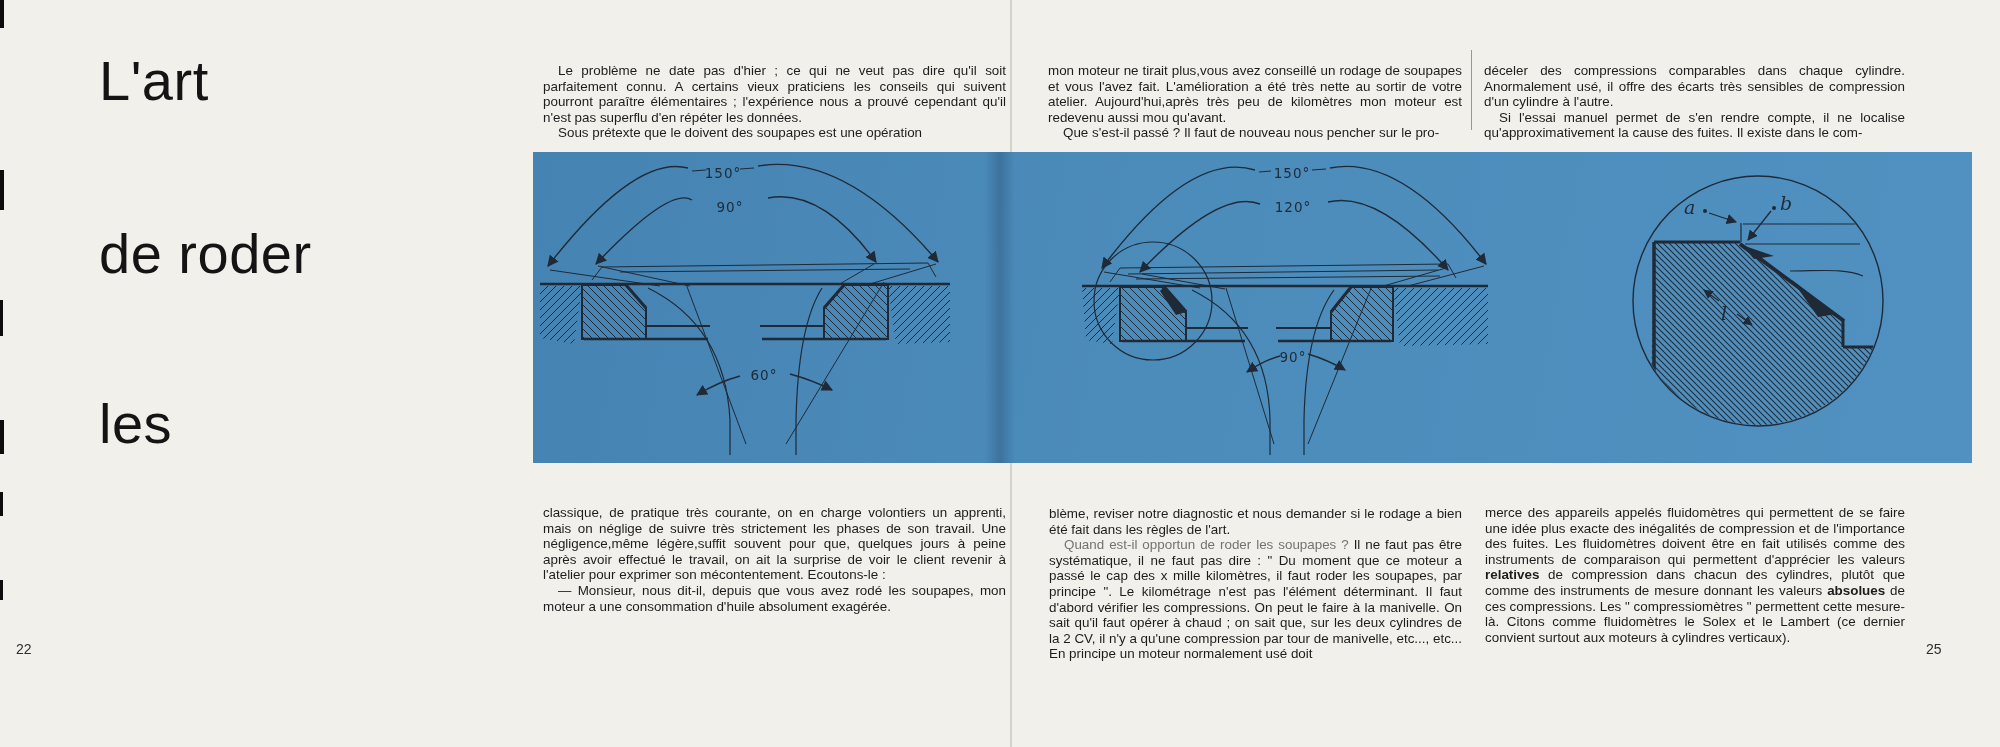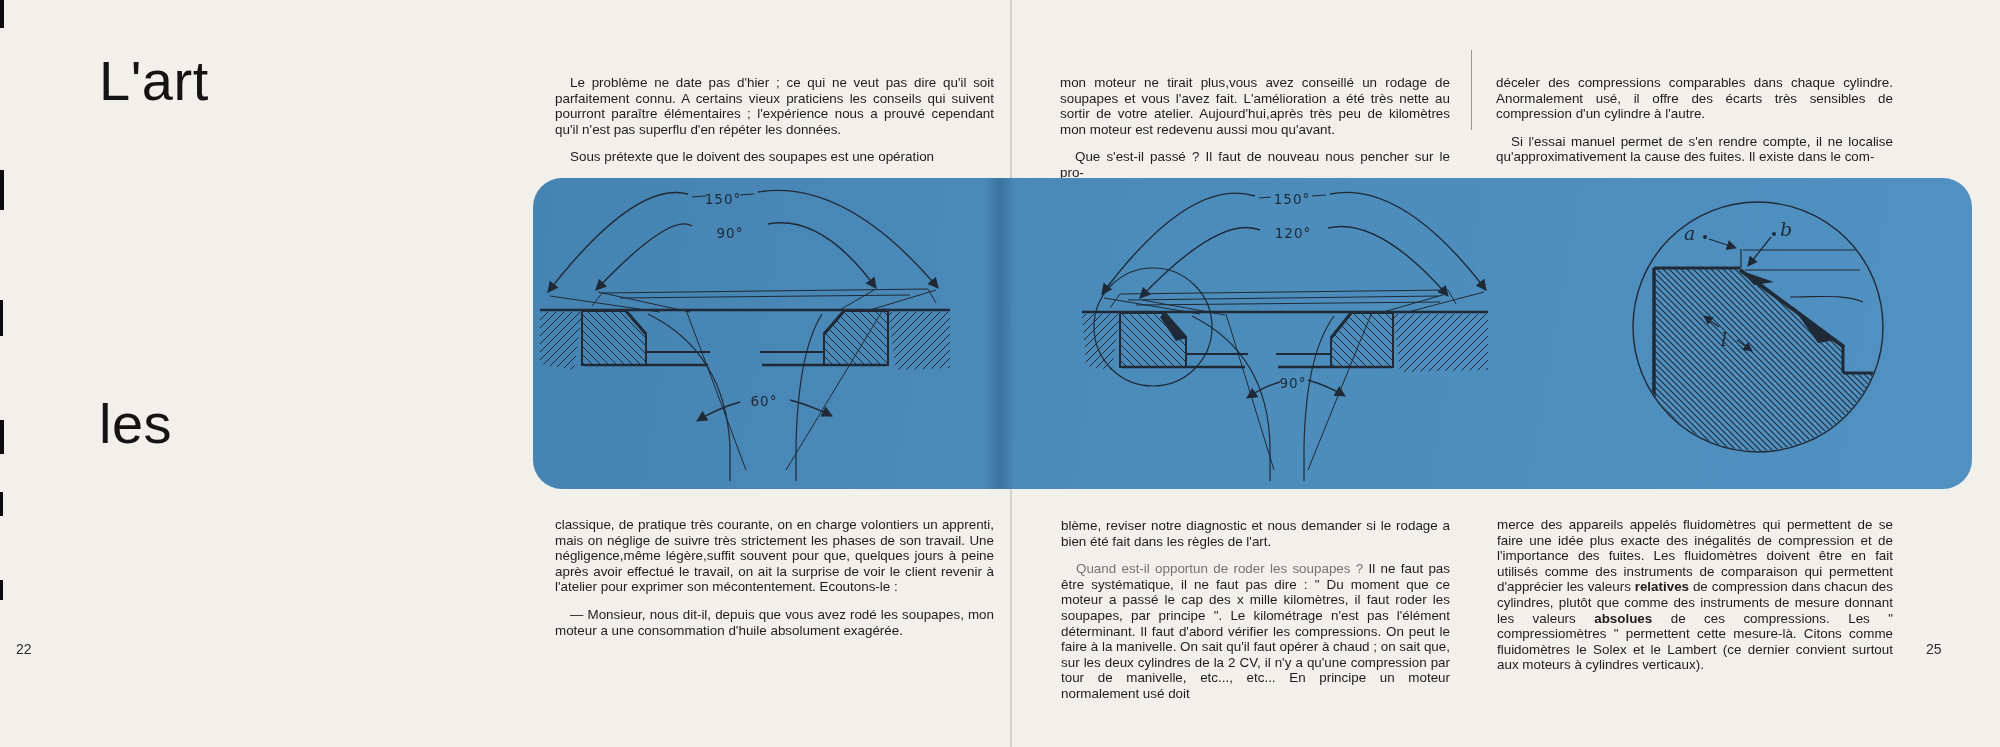--- a/index.html
+++ b/index.html
@@ -7,28 +7,28 @@
         font-family:"Liberation Sans",sans-serif;}
   
   .art{position:absolute;left:0;background:#0d0d0d;}
   
   .gutter{position:absolute;left:1010px;top:0;width:2px;height:747px;background:rgba(110,104,92,.22);}
   
   .t{position:absolute;left:99px;font-size:56px;line-height:1;color:#141414;letter-spacing:.5px;margin-top:9px;}
   .pagenum{position:absolute;font-size:14px;color:#2e2e2e;}
   
   .col{position:absolute;font-size:13.4px;line-height:15.6px;text-align:justify;color:#1d1d1d;}
-  .col p{margin:12px;}
+  .col p{margin:0;}
   .ind{text-indent:15px;}
   b{font-weight:bold;}
   .hd{color:#737373;font-weight:normal;}
   .colrule{position:absolute;left:1471px;top:50px;width:1px;height:80px;background:#9a978f;}
   
-  .band{position:absolute;left:533px;top:178px;width:1439px;height:311px;
-        background:linear-gradient(100deg,#4583b2 0%,#4c8cbb 45%,#5191c1 100%);border-radius:29px;}
+  .band{position:absolute;left:533px;top:152px;width:1439px;height:311px;
+        background:linear-gradient(100deg,#4583b2 0%,#4c8cbb 45%,#5191c1 100%);}
   .band svg{position:absolute;top:6px;}
   .fold-shade{position:absolute;left:452px;top:0;width:30px;height:311px;
         background:linear-gradient(90deg,rgba(15,35,60,0) 0%,rgba(15,35,60,.22) 50%,rgba(15,35,60,0) 100%);}
   .dlabel{font-family:"DejaVu Sans",sans-serif;font-size:13.5px;letter-spacing:1px;fill:#1f2a36;}
   .dletter{font-family:"DejaVu Serif",serif;font-style:italic;font-size:19px;fill:#1f2a36;}
 </style>
 </head>
 <body>
 
 <div class="page">
@@ -36,20 +36,21 @@
   <div class="art" style="top:0;width:4px;height:28px"></div>
   <div class="art" style="top:170px;width:4px;height:40px"></div>
   <div class="art" style="top:300px;width:3px;height:36px"></div>
   <div class="art" style="top:420px;width:4px;height:34px"></div>
   <div class="art" style="top:492px;width:3px;height:24px"></div>
   <div class="art" style="top:580px;width:3px;height:20px"></div>
 
   <div class="gutter"></div>
 
   <div class="t" style="top:44px">L'art</div>
+  <div class="t" style="top:217px">de roder</div>
   <div class="t" style="top:387px">les</div>
   <div class="pagenum" style="left:16px;top:641px">22</div>
 
   <div class="col" style="left:543px;top:63px;width:463px">
     <p class="ind">Le problème ne date pas d'hier ; ce qui ne veut pas dire qu'il soit parfaitement connu. A certains vieux praticiens les conseils qui suivent pourront paraître élémentaires ; l'expérience nous a prouvé cependant qu'il n'est pas superflu d'en répéter les données.</p>
     <p class="ind">Sous prétexte que le doivent des soupapes est une opération</p>
   </div>
   <div class="col" style="left:543px;top:505px;width:463px">
     <p>classique, de pratique très courante, on en charge volontiers un apprenti, mais on néglige de suivre très strictement les phases de son travail. Une négligence,même légère,suffit souvent pour que, quelques jours à peine après avoir effectué le travail, on ait la surprise de voir le client revenir à l'atelier pour exprimer son mécontentement. Ecoutons-le :</p>
     <p class="ind">— Monsieur, nous dit-il, depuis que vous avez rodé les soupapes, mon moteur a une consommation d'huile absolument exagérée.</p>

